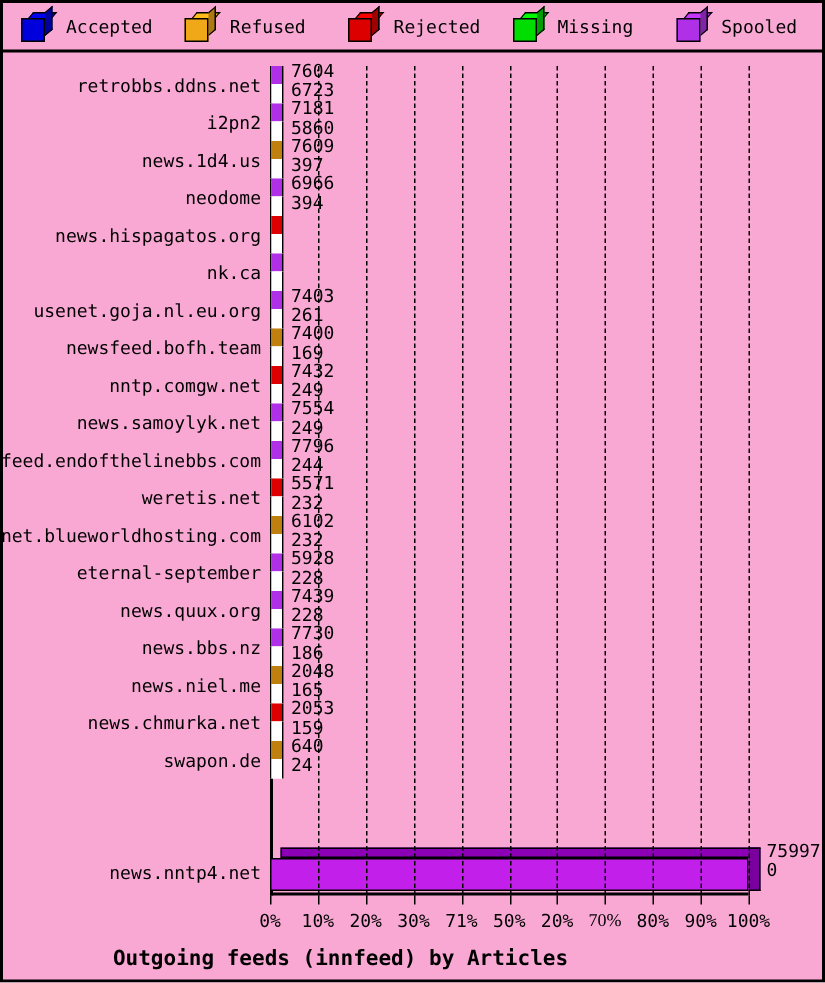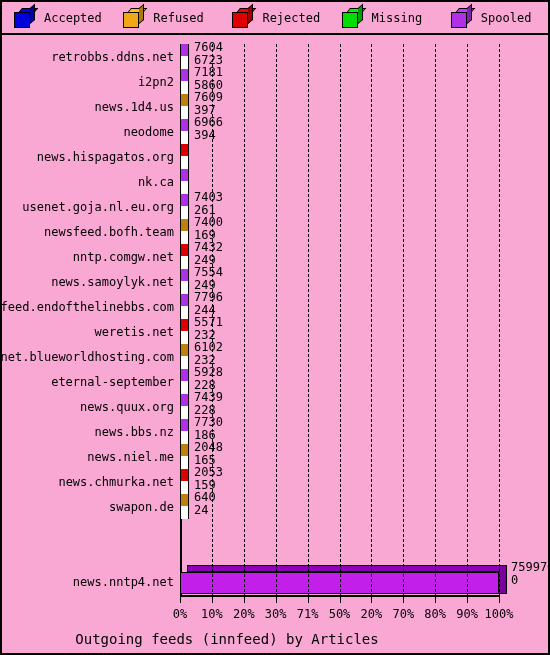--- a/index.html
+++ b/index.html
@@ -57,21 +57,21 @@
   #bigbar-vals{position:absolute;top:-4px;width:90px;line-height:13px;}
   #bigbar-vals div{font-size:12px;color:#000;white-space:nowrap;}
 
   
   #axisline{position:absolute;left:178px;bottom:56px;width:319px;height:2px;background:#000;}
   #axisleft{position:absolute;left:178px;top:9px;bottom:56px;width:2px;background:#000;}
   .tick{position:absolute;bottom:50px;width:1px;height:6px;background:#000;}
   .ticklabel{position:absolute;bottom:32px;font-size:12px;color:#000;
              text-align:center;width:46px;margin-left:-23px;}
   #xtitle{position:absolute;left:0;bottom:6px;width:450px;text-align:center;
-          font-size:14px;font-weight:normal;color:#000;letter-spacing:0px;}
+          font-size:14px;font-weight:bold;color:#000;letter-spacing:0px;}
 </style>
 </head>
 <body>
 
 <div id="page">
 
   <div id="legend">
       <div class="legend-item">
         <span class="cube">
           <span class="top" style="background:rgb(0,0,248)"></span>
@@ -417,21 +417,21 @@
         <div class="ticklabel" style="left: 241.8px;">20%</div>
         <div class="tick" style="left: 273.7px;"></div>
         <div class="ticklabel" style="left: 273.7px;">30%</div>
         <div class="tick" style="left: 305.6px;"></div>
         <div class="ticklabel" style="left: 305.6px;">71%</div>
         <div class="tick" style="left: 337.5px;"></div>
         <div class="ticklabel" style="left: 337.5px;">50%</div>
         <div class="tick" style="left: 369.4px;"></div>
         <div class="ticklabel" style="left: 369.4px;">20%</div>
         <div class="tick" style="left: 401.3px;"></div>
-        <div class="ticklabel" style="left: 401.3px;">70%</div>
+        <div class="ticklabel" style="left: 401.3px; font-family: Liberation Serif, serif;">70%</div>
         <div class="tick" style="left: 433.2px;"></div>
         <div class="ticklabel" style="left: 433.2px;">80%</div>
         <div class="tick" style="left: 465.1px;"></div>
         <div class="ticklabel" style="left: 465.1px;">90%</div>
         <div class="tick" style="left: 497px;"></div>
         <div class="ticklabel" style="left: 497px;">100%</div>
       </div>
     <div id="xtitle">Outgoing feeds (innfeed) by Articles</div>
   <div class="grid" style="left: 209.9px; top: 9px; height: 553px;"></div>
       <div class="grid" style="left: 241.8px; top: 9px; height: 553px;"></div>

